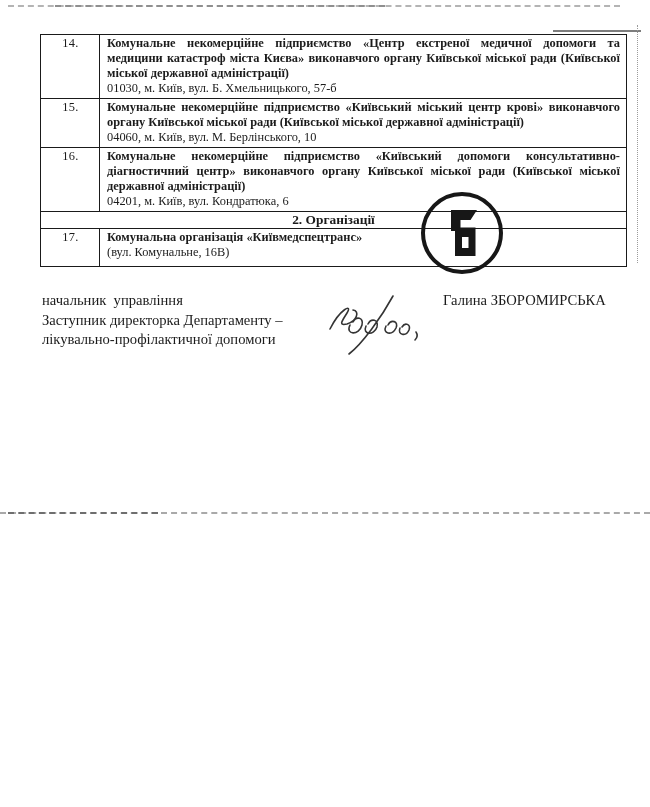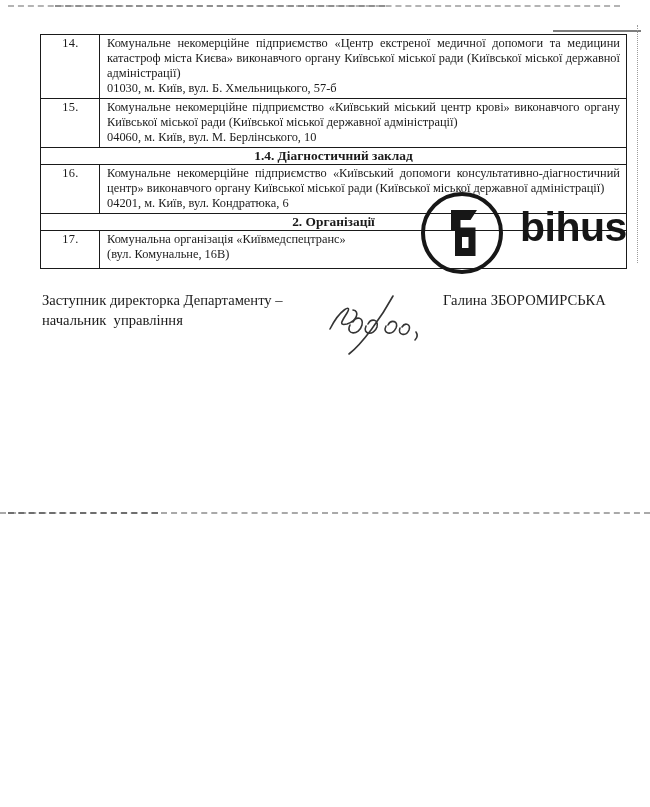--- a/index.html
+++ b/index.html
@@ -48,21 +48,21 @@
   table.doc td{
     border:1.5px solid #1a1a1a;
     vertical-align:top;
     padding:1px 6px 2px 7px;
   }
   td.num{
     width:45px;text-align:center;
     padding-left:2px;padding-right:2px;
     letter-spacing:.3px;
   }
-  .bt{font-weight:normal;text-align:justify;}
+  .bt{font-weight:bold;text-align:justify;}
   .addr{text-align:left;}
   tr.section td{
     text-align:center;font-weight:bold;
     font-size:13.4px;padding:0 2px 1px 2px;height:14px;
   }
   tr.r14 td{height:60px;}
   tr.r15 td{height:41px;}
   tr.r16 td{height:42px;margin-left:32px;}
   tr.r17 td{height:34px;}
 
@@ -109,23 +109,20 @@
           <div class="addr">01030, м. Київ, вул. Б. Хмельницького, 57-б</div>
         </td>
       </tr>
       <tr class="r15">
         <td class="num">15.</td>
         <td>
           <div class="bt">Комунальне некомерційне підприємство «Київський міський центр крові» виконавчого органу Київської міської ради (Київської міської державної адміністрації)</div>
           <div class="addr">04060, м. Київ, вул. М. Берлінського, 10</div>
         </td>
       </tr>
-      <tr class="section">
-        <td colspan="2">1.4. Діагностичний заклад</td>
-      </tr>
       <tr class="r16">
         <td class="num">16.</td>
         <td>
           <div class="bt">Комунальне некомерційне підприємство «Київський допомоги консультативно-діагностичний центр» виконавчого органу Київської міської ради (Київської міської державної адміністрації)</div>
           <div class="addr">04201, м. Київ, вул. Кондратюка, 6</div>
         </td>
       </tr>
       <tr class="section">
         <td colspan="2">2. Організації</td>
       </tr>
@@ -141,25 +138,25 @@
 
   <div class="logo">
     <svg width="96" height="96" viewBox="0 0 96 96">
       <circle cx="48" cy="48" r="39" fill="none" stroke="#171717" stroke-width="4"></circle>
       <g transform="translate(37,25)" fill="#171717">
         <path d="M0,0 H26 L19.5,10 H9.5 V21 H0 Z"></path>
         <path fill-rule="evenodd" d="M4,17.5 H24.5 V46 H4 Z M11,27 H17.5 V38 H11 Z"></path>
       </g>
     </svg>
   </div>
-  <div class="wordmark">bihus</div>
 
   <div class="sig-title">
+    <div>начальник  управління</div>
     <div>Заступник директорка Департаменту –</div>
-    <div>начальник  управління</div>
+    <div>лікувально-профілактичної допомоги</div>
   </div>
 
   <div class="scribble">
     <svg width="118" height="74" viewBox="0 0 118 74">
       <path d="M16,42 C26,22 39,16 33,26 C28,34 24,39 33,37 C43,34 46,24 39,23
                M36,38 C31,48 45,49 48,38 C50,30 42,29 39,35
                M52,39 C48,48 60,49 63,40 C65,32 57,31 54,37
                M79,9 C67,31 48,57 35,67
                M72,39 C68,47 78,49 82,41 C85,34 77,32 74,38
                M86,41 C83,48 92,50 95,43 C97,37 91,35 88,40

